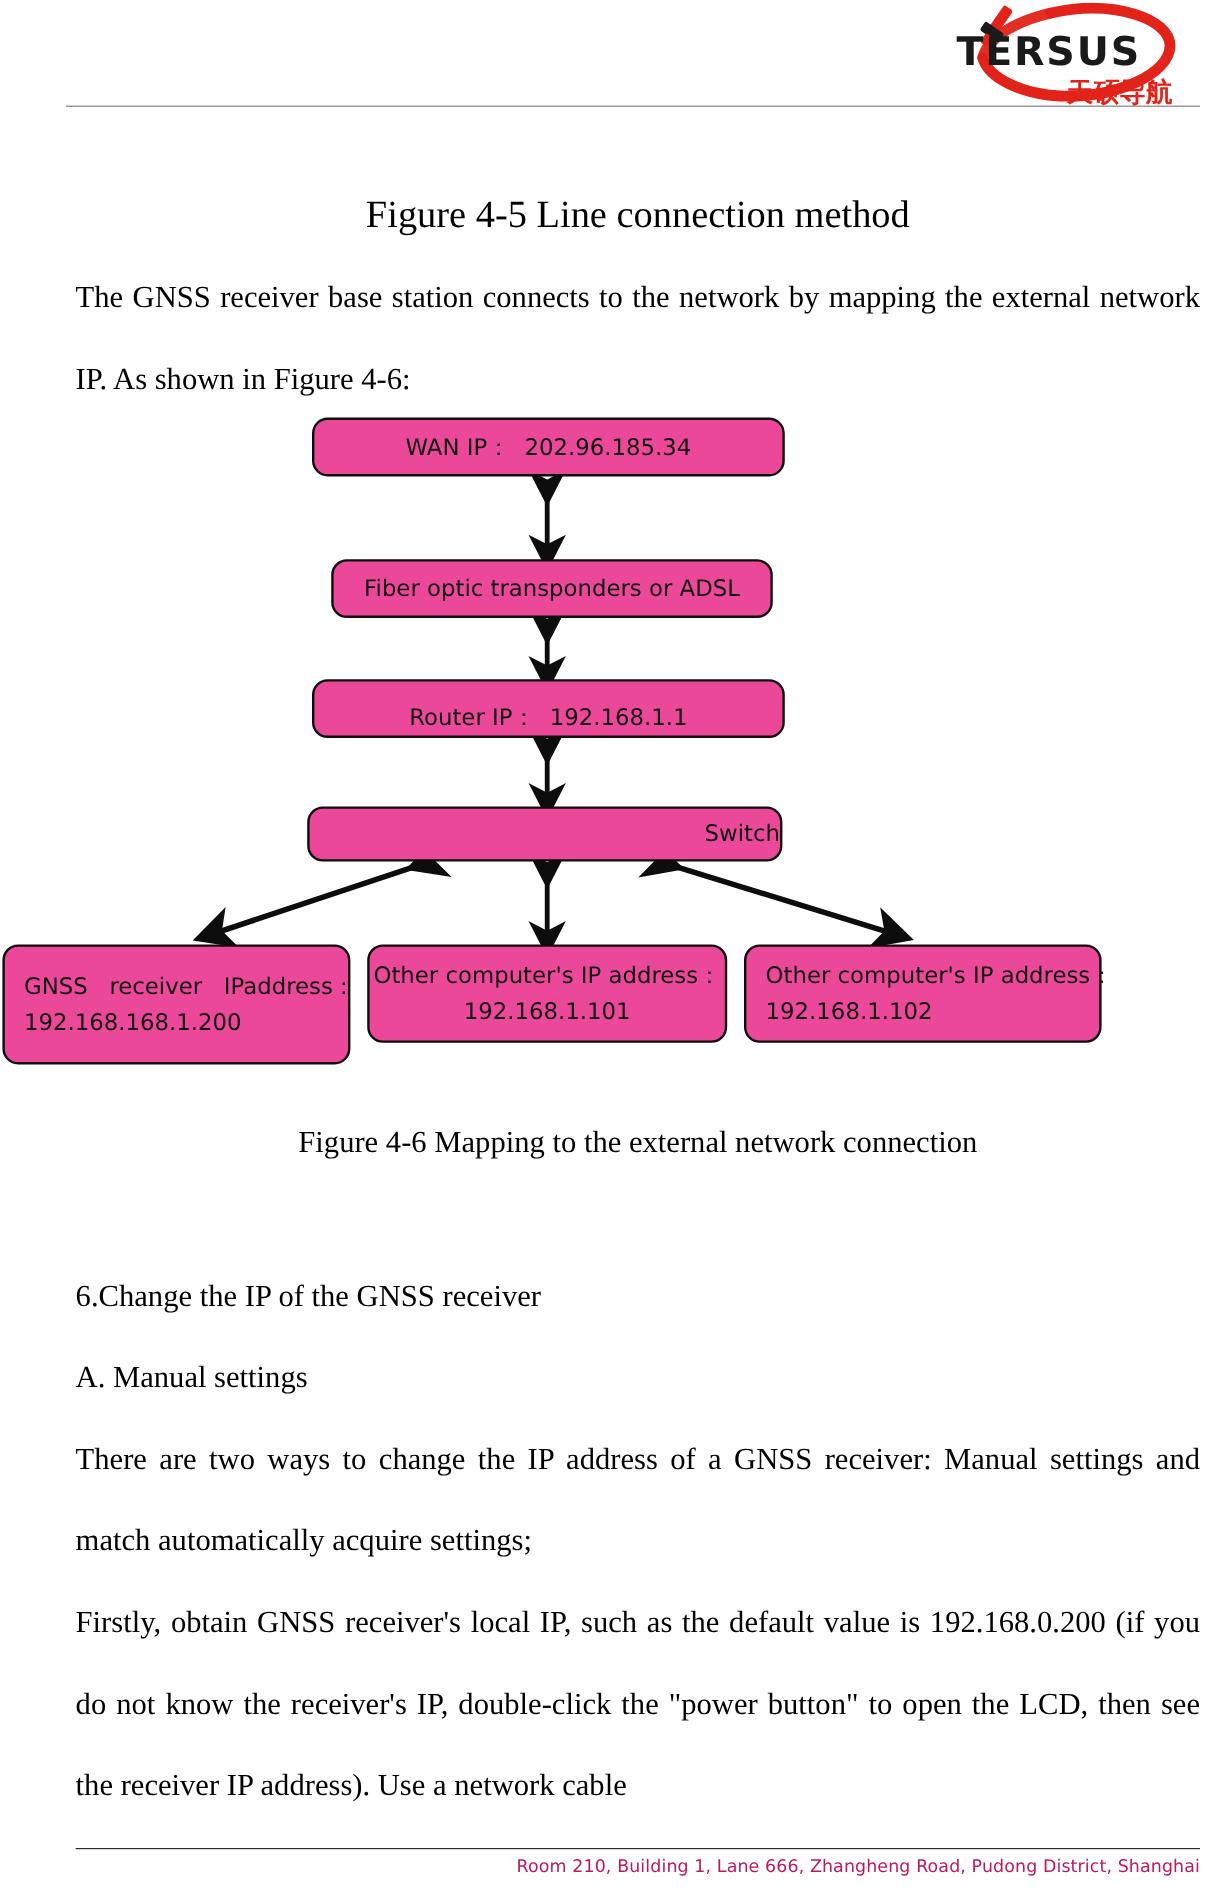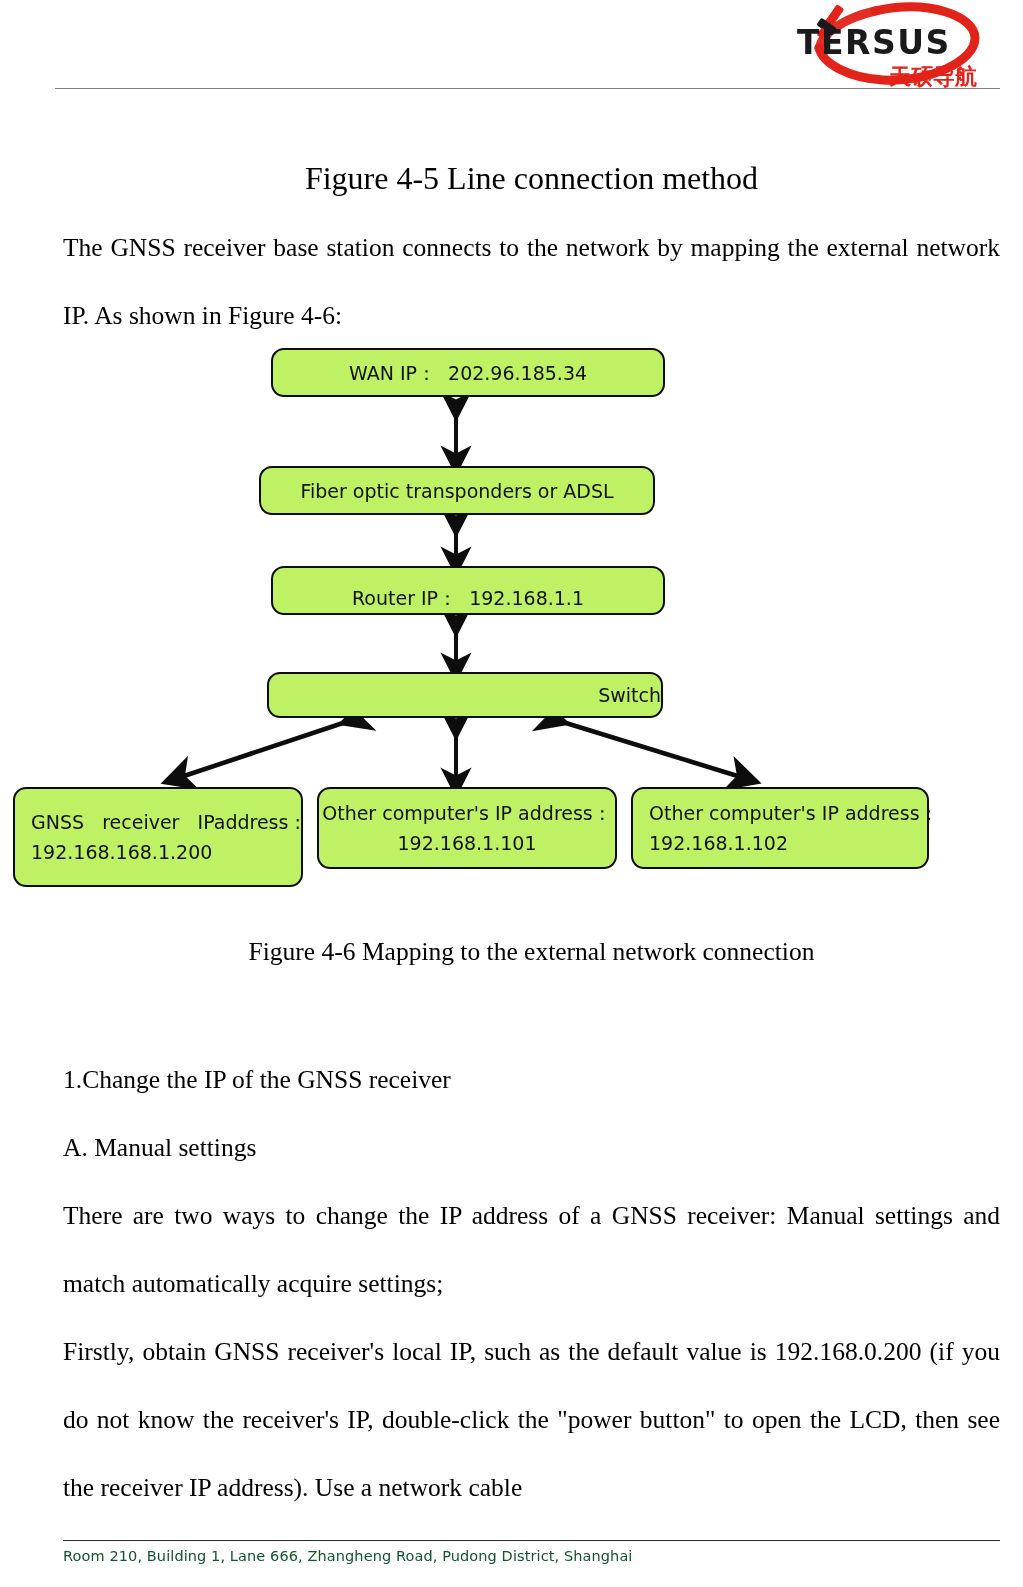--- a/index.html
+++ b/index.html
@@ -87,40 +87,39 @@
     width: 1023px;
     height: 545px;
   }
   #diagram svg { display: block; }
 
   .dgbox {
     position: absolute;
     box-sizing: border-box;
     border: 2.6px solid #0d0d0d;
     border-radius: 13px;
-    background: #bef264;
+    background: #ec4899;
     font-family: "DejaVu Sans", "Liberation Sans", sans-serif;
     font-size: 19px;
     color: #111111;
     display: flex;
     flex-direction: column;
     justify-content: center;
     z-index: 3;
-    margin-left: 11px;
   }
   .dgbox .line { white-space: pre; }
   .dgbox.center { align-items: center; text-align: center; }
   .dgbox.left { align-items: flex-start; text-align: left; }
   .dgbox.pad { padding-left: 16px; padding-right: 10px; }
   .dgbox .l1 { line-height: 30px; }
   .dgbox .l2 { line-height: 30px; }
 
   
   #box-wan    { left: 260px; top: 12px;  width: 394px; height: 49px; }
-  #box-fiber  { left: 248px; top: 130px; width: 396px; height: 49px; }
+  #box-fiber  { left: 276px; top: 130px; width: 368px; height: 49px; }
   #box-router { left: 260px; top: 230px; width: 394px; height: 49px; justify-content: flex-end; }
   #box-switch { left: 256px; top: 336px; width: 396px; height: 46px; align-items: flex-end; }
   #box-gnss   { left: 2px;   top: 451px; width: 290px; height: 100px; }
   #box-pc1    { left: 306px; top: 451px; width: 300px; height: 82px; }
   #box-pc2    { left: 620px; top: 451px; width: 298px; height: 82px; }
 
   
   #footer-rule {
     position: absolute;
     left: 63px;
@@ -129,22 +128,23 @@
     height: 0;
     border-top: 1.7px solid #2b2b2b;
   }
   #footer-text {
     position: absolute;
     left: 63px;
     top: 1548px;
     width: 937px;
     font-family: "DejaVu Sans", "Liberation Sans", sans-serif;
     font-size: 14.5px;
-    color: #14532d;
+    color: #be185d;
     letter-spacing: 0.1px;
+    text-align: right;
   }
 </style>
 </head>
 <body>
 
 <div id="header">
   <div id="logo">
     <svg width="210" height="88" viewBox="0 0 210 88" xmlns="http://www.w3.org/2000/svg">
 
       <path d="M96 9 C150 -3 196 14 196 36 C196 60 150 80 104 78 C70 76 44 62 40 46" fill="none" stroke="#e2231a" stroke-width="9" stroke-linecap="round"></path>
@@ -220,20 +220,20 @@
 
   <div class="dgbox left pad" id="box-pc2">
     <span class="line l1">Other computer's IP address：</span>
     <span class="line l2">192.168.1.102</span>
   </div>
 </div>
 
 <div id="cap-46">Figure 4-6 Mapping to the external network connection</div>
 
 <div id="text-block-2">
-  <p class="para nojust">1.Change the IP of the GNSS receiver</p>
+  <p class="para nojust">6.Change the IP of the GNSS receiver</p>
   <p class="para nojust">A. Manual settings</p>
   <p class="para">There are two ways to change the IP address of a GNSS receiver: Manual settings and match automatically acquire settings;</p>
   <p class="para">Firstly, obtain GNSS receiver's local IP, such as the default value is 192.168.0.200 (if you do not know the receiver's IP, double-click the "power button" to open the LCD, then see the receiver IP address). Use a network cable</p>
 </div>
 
 <div id="footer-rule"></div>
 <div id="footer-text">Room 210, Building 1, Lane 666, Zhangheng Road, Pudong District, Shanghai</div>
 
 </body></html>

